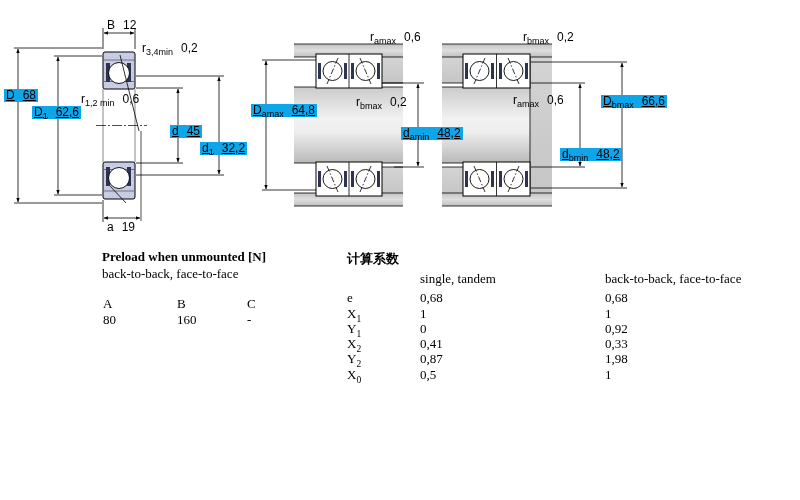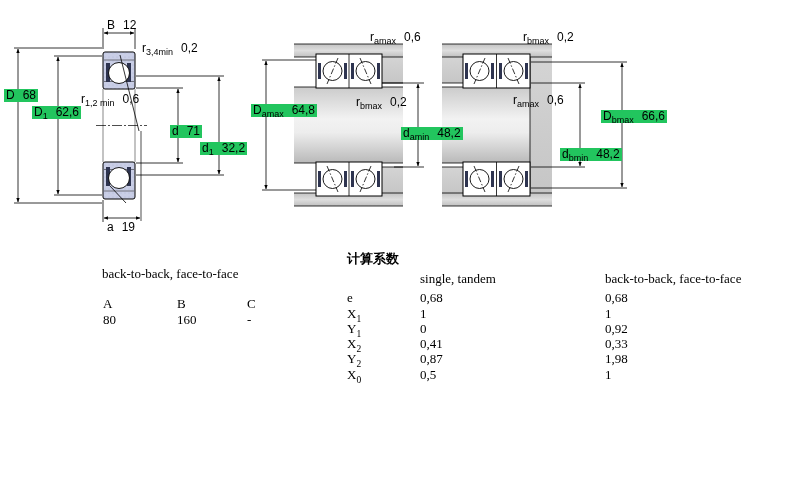--- a/index.html
+++ b/index.html
@@ -2,21 +2,21 @@
 <html><head>
 <meta charset="utf-8">
 <style>
   html,body{margin:0;padding:0;background:#fff;}
   .page{position:relative;width:800px;height:498px;background:#fff;overflow:hidden;
         font-family:"Liberation Sans",sans-serif;color:#000;}
   .draw-svg{position:absolute;left:0;top:0;}
   .dlabel{position:absolute;font:12px "Liberation Sans",sans-serif;white-space:nowrap;line-height:13px;}
   .dlabel sub{font-size:9px;line-height:0;}
   .dlabel .v{margin-left:8px;}
-  .wbg{background:#22c55e;padding:0 2px;}
+  .wbg{background:#0ea5e9;padding:0 2px;text-decoration:underline;}
   .serif{font-family:"Liberation Serif",serif;font-size:13px;}
   .abs{position:absolute;white-space:nowrap;}
   .bold{font-weight:bold;}
   .frow{position:absolute;width:360px;height:16px;}
   .frow .sym sub{font-size:9.5px;}
   .frow .c1{position:absolute;left:73px;top:0;}
   .frow .c2{position:absolute;left:258px;top:0;}
   .pcol{position:absolute;top:0;}
 </style>
 </head>
@@ -202,34 +202,35 @@
       <line x1="531" y1="167" x2="585" y2="167" stroke="#000" stroke-width="0.8"></line>
       <line x1="580" y1="84" x2="580" y2="166" stroke="#000" stroke-width="0.8" marker-start="url(#ah)" marker-end="url(#ah)"></line>
     </g>
   </svg>
 
   <div class="dlabel" style="left:107px;top:19px"><span>B</span><sub></sub><span class="v">12</span></div>
   <div class="dlabel" style="left:142px;top:42px"><span>r</span><sub>3,4min</sub><span class="v">0,2</span></div>
   <div class="dlabel wbg" style="left:4px;top:89px"><span>D</span><sub></sub><span class="v">68</span></div>
   <div class="dlabel wbg" style="left:32px;top:106px"><span>D</span><sub>1</sub><span class="v">62,6</span></div>
   <div class="dlabel" style="left:81px;top:93px"><span>r</span><sub>1,2 min</sub><span class="v">0,6</span></div>
-  <div class="dlabel wbg" style="left:170px;top:125px"><span>d</span><sub></sub><span class="v">71</span></div>
+  <div class="dlabel wbg" style="left:170px;top:125px"><span>d</span><sub></sub><span class="v">45</span></div>
   <div class="dlabel wbg" style="left:200px;top:142px"><span>d</span><sub>1</sub><span class="v">32,2</span></div>
   <div class="dlabel" style="left:107px;top:221px"><span>a</span><sub></sub><span class="v">19</span></div>
 
   <div class="dlabel" style="left:370px;top:31px"><span>r</span><sub>amax</sub><span class="v">0,6</span></div>
   <div class="dlabel" style="left:356px;top:96px"><span>r</span><sub>bmax</sub><span class="v">0,2</span></div>
   <div class="dlabel wbg" style="left:251px;top:104px"><span>D</span><sub>amax</sub><span class="v">64,8</span></div>
   <div class="dlabel wbg" style="left:401px;top:127px"><span>d</span><sub>amin</sub><span class="v">48,2</span></div>
 
   <div class="dlabel" style="left:523px;top:31px"><span>r</span><sub>bmax</sub><span class="v">0,2</span></div>
   <div class="dlabel" style="left:513px;top:94px"><span>r</span><sub>amax</sub><span class="v">0,6</span></div>
-  <div class="dlabel wbg" style="left:601px;top:110px"><span>D</span><sub>bmax</sub><span class="v">66,6</span></div>
+  <div class="dlabel wbg" style="left:601px;top:95px"><span>D</span><sub>bmax</sub><span class="v">66,6</span></div>
   <div class="dlabel wbg" style="left:560px;top:148px"><span>d</span><sub>bmin</sub><span class="v">48,2</span></div>
 
+  <div class="abs serif bold" style="left:102px;top:249px">Preload when unmounted [N]</div>
   <div class="abs serif" style="left:102px;top:266px">back-to-back, face-to-face</div>
   <div class="abs serif" style="left:103px;top:296px;width:220px">
     <span class="pcol" style="left:0">A</span>
     <span class="pcol" style="left:74px">B</span>
     <span class="pcol" style="left:144px">C</span>
   </div>
   <div class="abs serif" style="left:103px;top:312px;width:220px">
     <span class="pcol" style="left:0">80</span>
     <span class="pcol" style="left:74px">160</span>
     <span class="pcol" style="left:144px">-</span>

